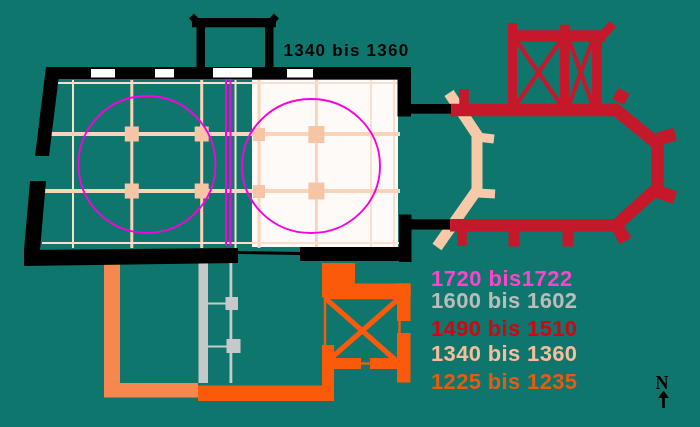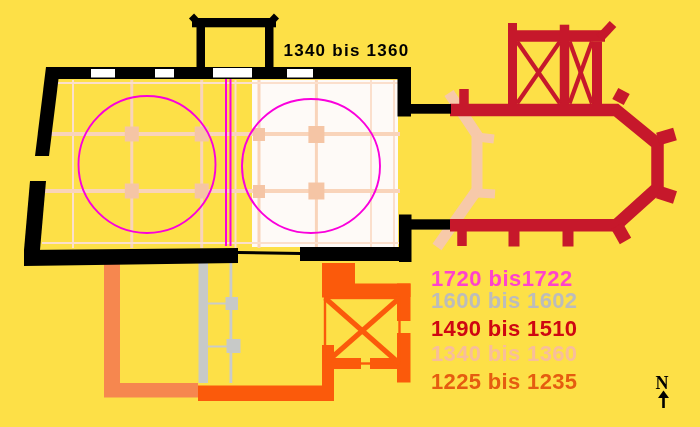--- a/index.html
+++ b/index.html
@@ -1,16 +1,16 @@
 <!DOCTYPE html>
 <html><head>
 <meta charset="utf-8">
 <style>
   html,body{margin:0;padding:0;background:#fff;}
-  .wrap{position:relative;width:700px;height:427px;overflow:hidden;background:#fde047;
+  .wrap{position:relative;width:700px;height:427px;overflow:hidden;background:#0f766e;
         font-family:"Liberation Sans", sans-serif;}
   svg{position:absolute;left:0;top:0;}
 </style>
 </head>
 <body>
 <div class="wrap">
 <svg width="700" height="427" viewBox="0 0 700 427">
 
   <g stroke="#F7C9A9" fill="none" stroke-linecap="butt">
     <path d="M449,93 L477,135 L477,190 L437,247" stroke-width="11"></path>

